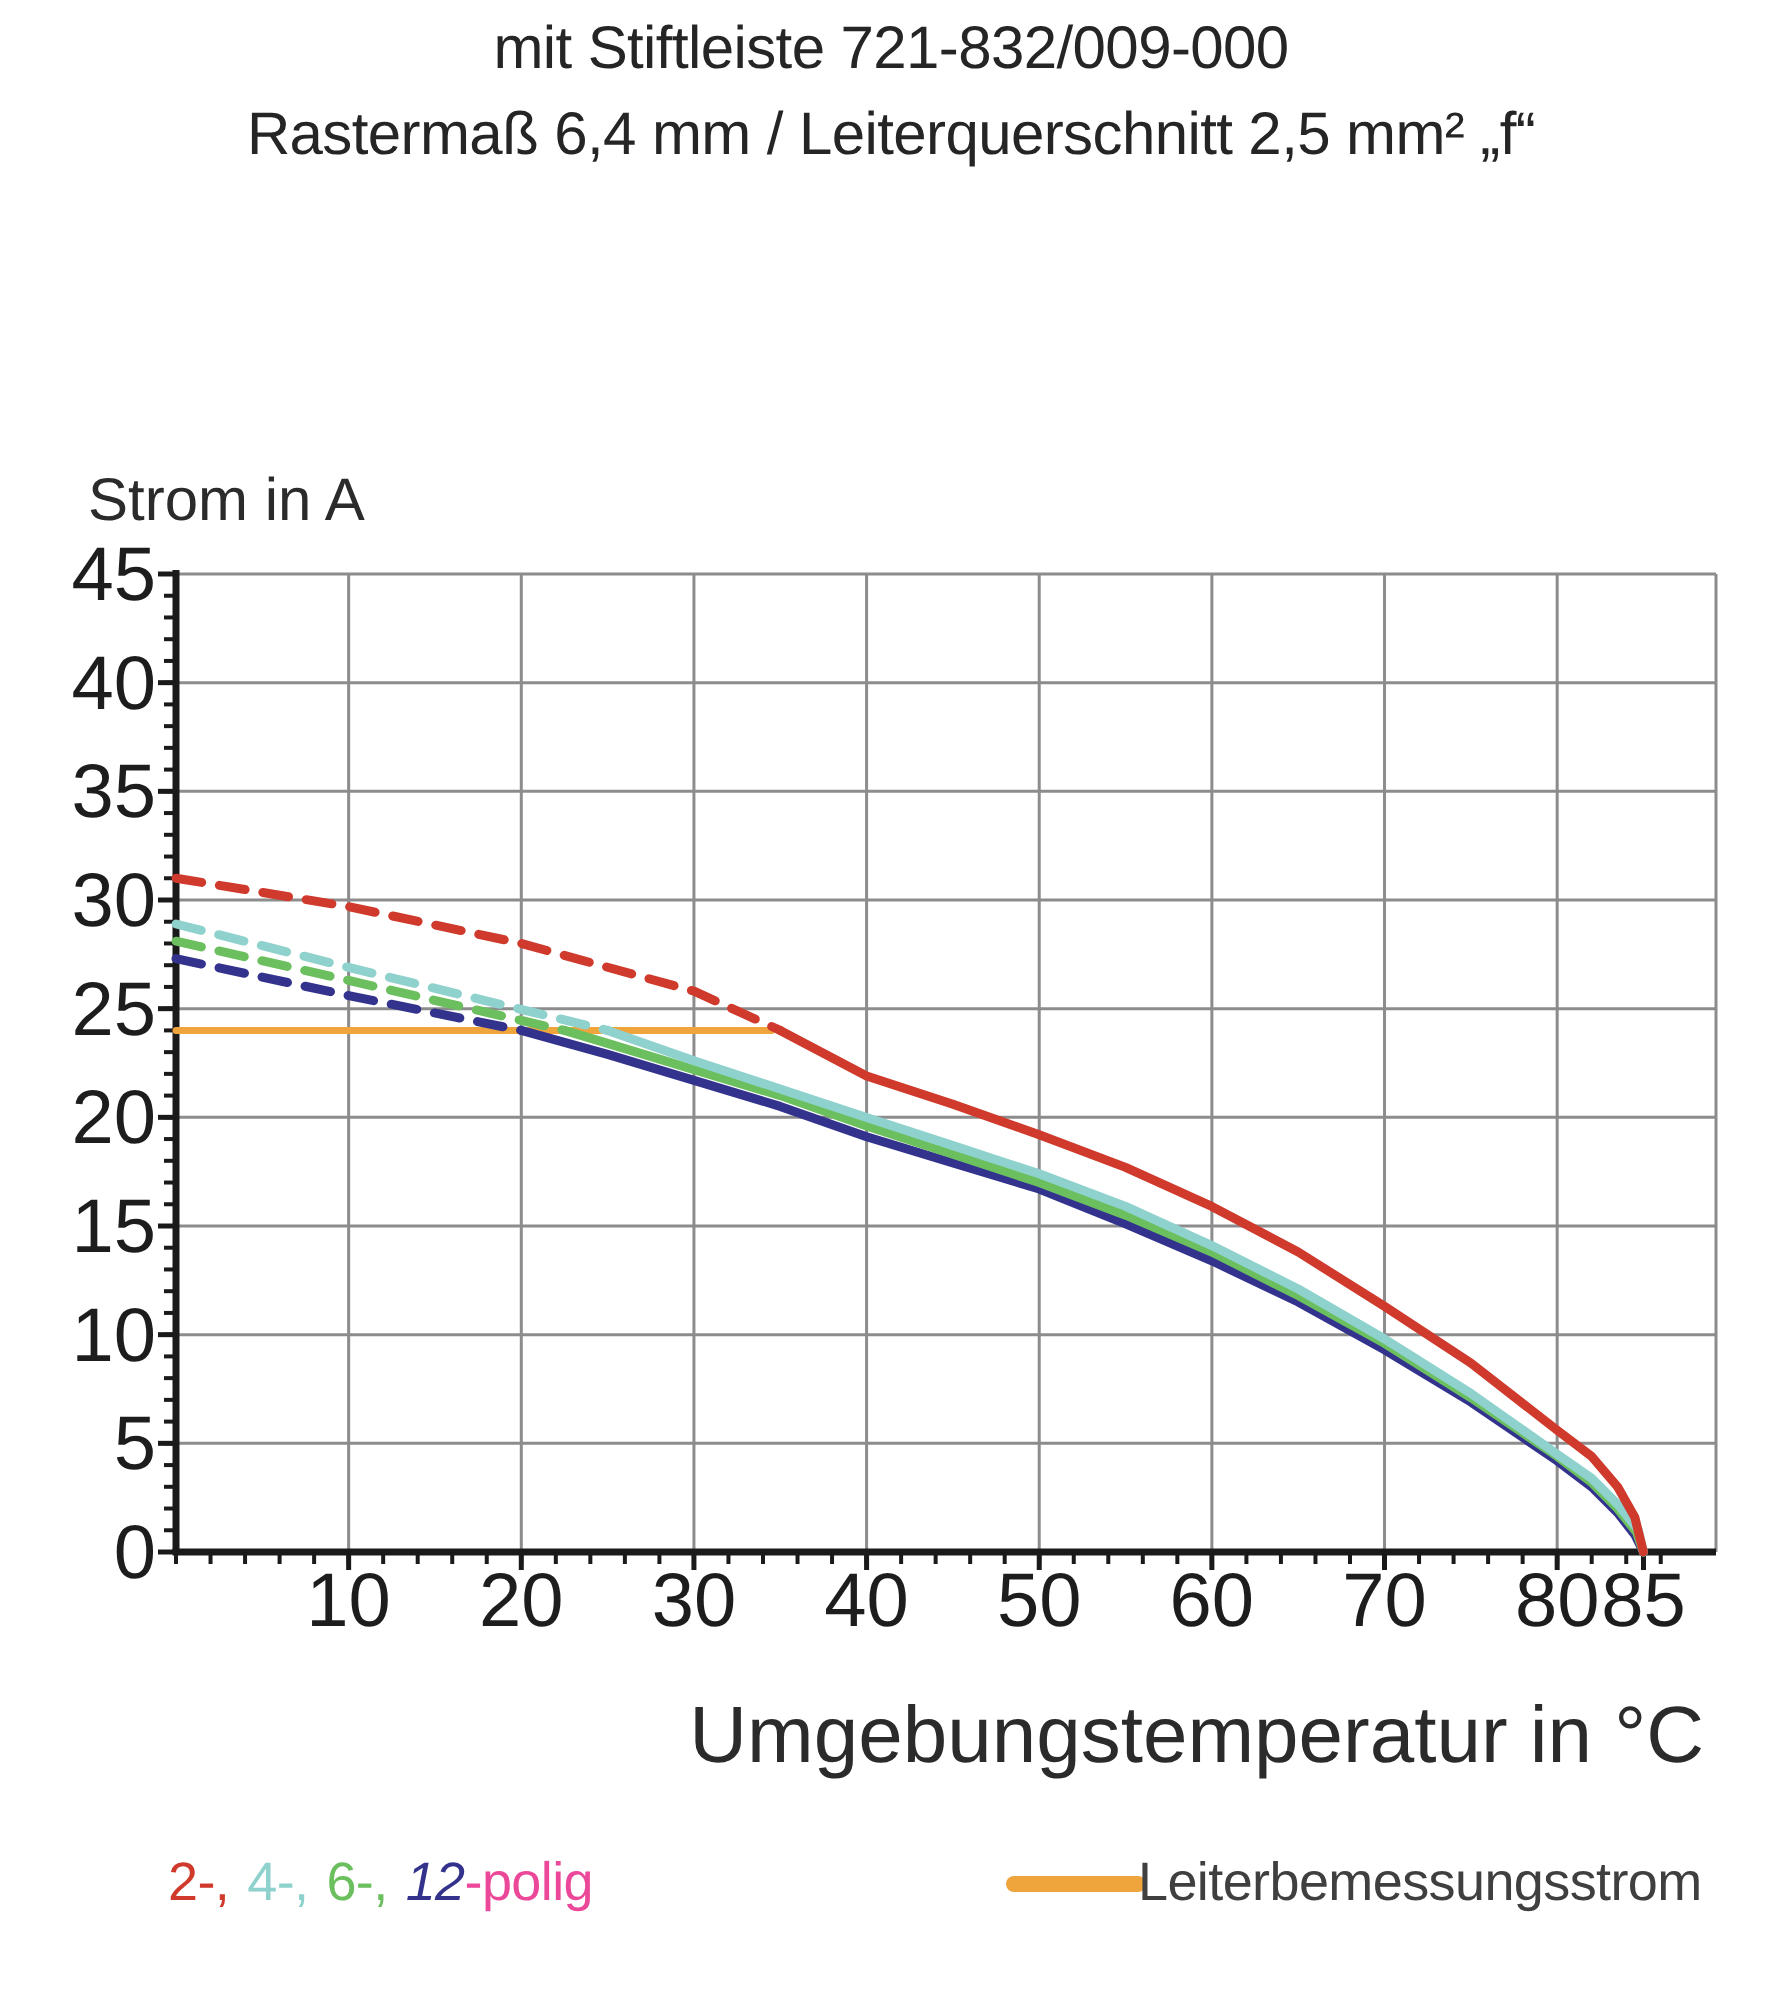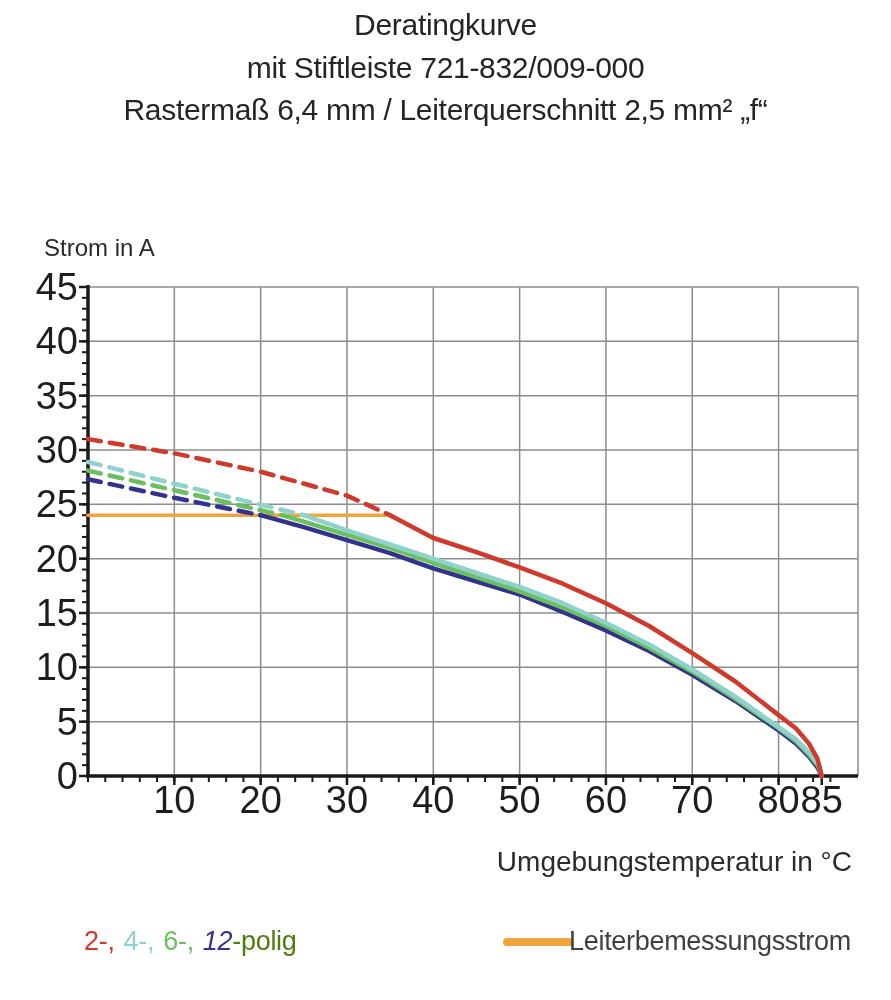--- a/index.html
+++ b/index.html
@@ -1,37 +1,36 @@
 <!DOCTYPE html>
 <html><head>
 <meta charset="utf-8">
 <style>
   html,body{margin:0;padding:0;background:#ffffff;}
   #page{position:relative;width:891px;height:1000px;background:#ffffff;overflow:hidden;
         font-family:"Liberation Sans",sans-serif;color:#2b2b2b;}
   #title-block{position:absolute;top:4px;left:0;width:891px;text-align:center;
                font-size:30px;line-height:42.5px;letter-spacing:-0.3px;color:#252525;}
-  #strom-label{position:absolute;left:44px;top:234px;font-size:24px;color:#2b2b2b;}
+  #strom-label{position:absolute;left:44px;top:234px;font-size:30px;color:#2b2b2b;}
   #plot-svg{position:absolute;left:0;top:0;width:891px;height:1000px;}
-  #xaxis-label{position:absolute;right:39px;top:846px;font-size:28px;color:#2b2b2b;}
+  #xaxis-label{position:absolute;right:39px;top:846px;font-size:40px;color:#2b2b2b;}
   #legend-poles{position:absolute;left:84px;top:926px;font-size:27px;letter-spacing:-0.3px;}
   #legend-poles span{margin-right:9px;}
-  #legend-poles .suffix{margin-left:-9px;margin-right:12px;color:#4d7c0f;text-align:center;}
+  #legend-poles .suffix{margin-left:-9px;margin-right:12px;color:#ec4899;text-align:center;}
   #legend-rated{position:absolute;left:503px;top:926px;font-size:27px;letter-spacing:-0.3px;color:#3f3f3f;}
   #rated-swatch{position:absolute;left:0px;top:12px;width:70px;height:8px;border-radius:4px;background:#f0a43c;}
   #rated-label{position:absolute;left:66px;top:0px;white-space:nowrap;}
   .tick-text{font-family:"Liberation Sans",sans-serif;fill:#1d1d1d;}
 </style>
 </head>
 <body>
 
 <div id="page">
 
   <div id="title-block">
-    <div>Deratingkurve</div>
     <div>mit Stiftleiste 721-832/009-000</div>
     <div>Rastermaß 6,4 mm / Leiterquerschnitt 2,5 mm² „f“</div>
   </div>
 
   <div id="strom-label">Strom in A</div>
 
   <svg id="plot-svg" xmlns="http://www.w3.org/2000/svg">
       <line x1="88" y1="721.6666666666666" x2="858" y2="721.6666666666666" stroke="#8c8c8c" stroke-width="1.5"></line>
       <line x1="88" y1="667.3333333333334" x2="858" y2="667.3333333333334" stroke="#8c8c8c" stroke-width="1.5"></line>
       <line x1="88" y1="613" x2="858" y2="613" stroke="#8c8c8c" stroke-width="1.5"></line>

